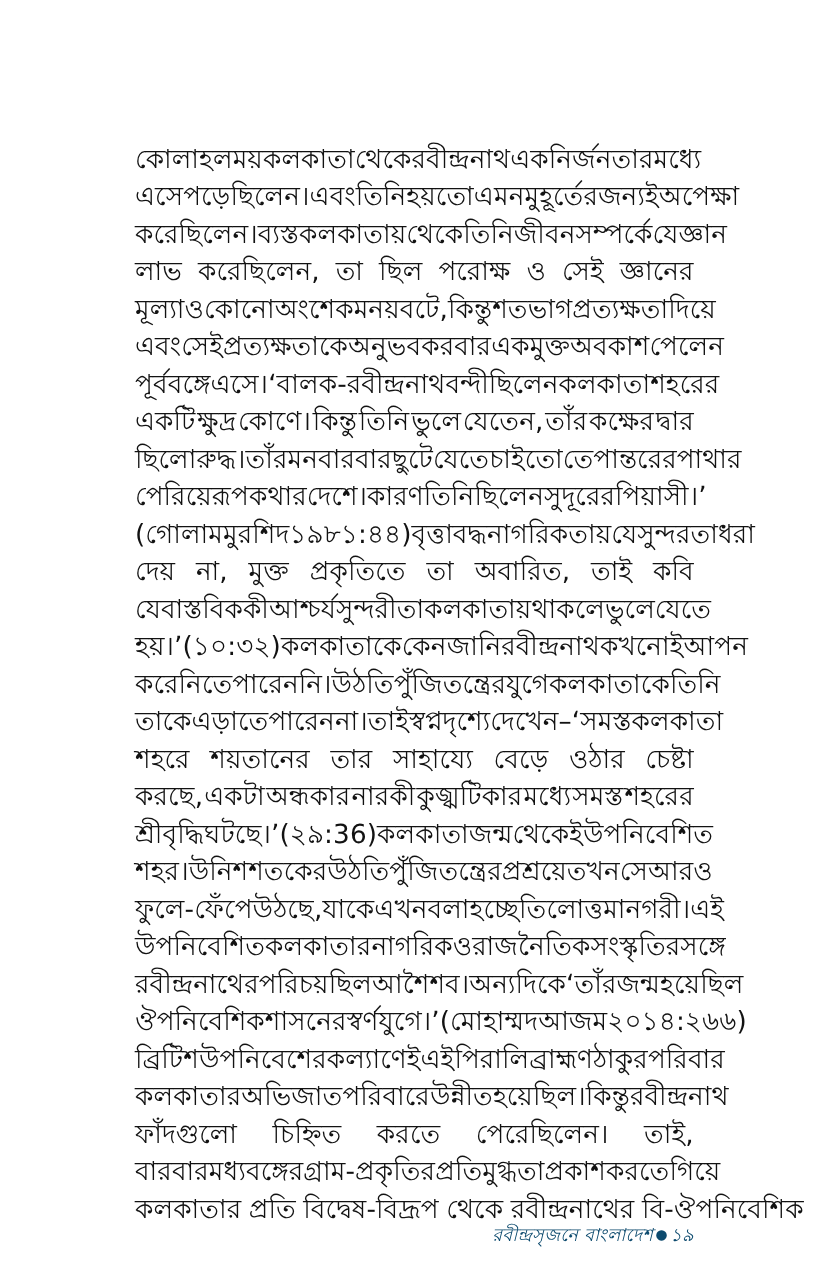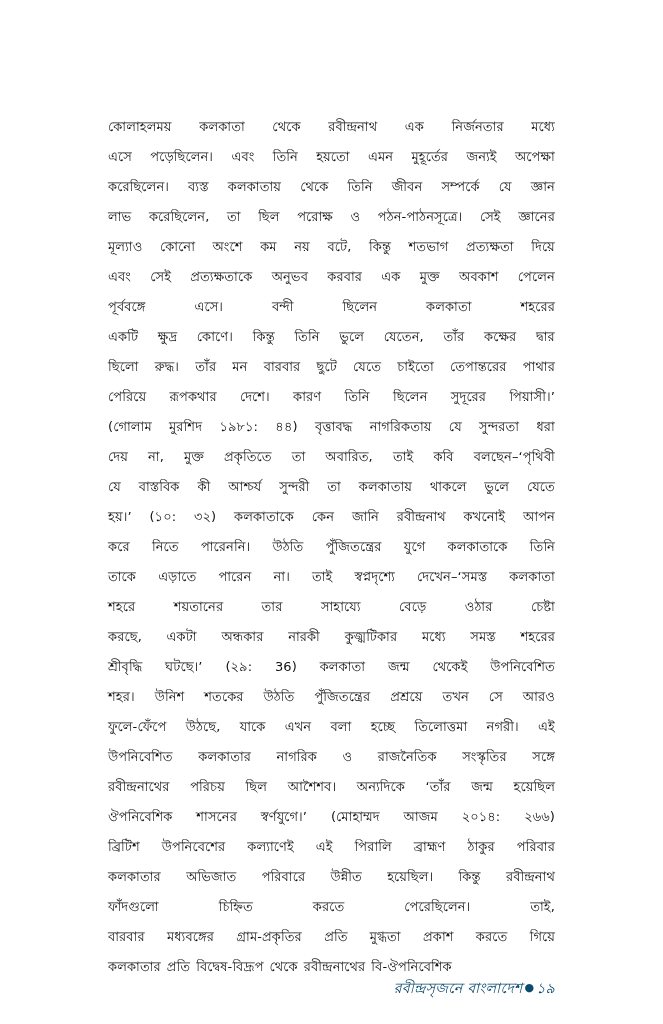--- a/index.html
+++ b/index.html
@@ -27,21 +27,21 @@
     top: 112px;
     width: 447px;
   }
   .para {
     margin: 0;
     padding: 0;
   }
   .line {
     display: block;
     width: 100%;
-    font-size: 13px;
+    font-size: 21px;
     line-height: 30.0px;
     letter-spacing: 0.1px;
     color: #121212;
     white-space: nowrap;
     text-align: justify;
     text-align-last: justify;
     font-weight: 400;
   }
   
   .line > .w {
@@ -115,21 +115,20 @@
           <span class="w">যে</span>
           <span class="w">জ্ঞান</span>
         </div>
         <div class="line just">
           <span class="w">লাভ</span>
           <span class="w">করেছিলেন,</span>
           <span class="w">তা</span>
           <span class="w">ছিল</span>
           <span class="w">পরোক্ষ</span>
           <span class="w">ও</span>
-          <span class="w">পঠন-পাঠনসূত্রে।</span>
           <span class="w">সেই</span>
           <span class="w">জ্ঞানের</span>
         </div>
         <div class="line just">
           <span class="w">মূল্যাও</span>
           <span class="w">কোনো</span>
           <span class="w">অংশে</span>
           <span class="w">কম</span>
           <span class="w">নয়</span>
           <span class="w">বটে,</span>
@@ -145,20 +144,21 @@
           <span class="w">অনুভব</span>
           <span class="w">করবার</span>
           <span class="w">এক</span>
           <span class="w">মুক্ত</span>
           <span class="w">অবকাশ</span>
           <span class="w">পেলেন</span>
         </div>
         <div class="line just">
           <span class="w">পূর্ববঙ্গে</span>
           <span class="w">এসে।</span>
+          <span class="w">‘বালক-রবীন্দ্রনাথ</span>
           <span class="w">বন্দী</span>
           <span class="w">ছিলেন</span>
           <span class="w">কলকাতা</span>
           <span class="w">শহরের</span>
         </div>
         <div class="line just">
           <span class="w">একটি</span>
           <span class="w">ক্ষুদ্র</span>
           <span class="w">কোণে।</span>
           <span class="w">কিন্তু</span>
@@ -204,21 +204,20 @@
         </div>
         <div class="line just">
           <span class="w">দেয়</span>
           <span class="w">না,</span>
           <span class="w">মুক্ত</span>
           <span class="w">প্রকৃতিতে</span>
           <span class="w">তা</span>
           <span class="w">অবারিত,</span>
           <span class="w">তাই</span>
           <span class="w">কবি</span>
-          <span class="w">বলছেন–‘পৃথিবী</span>
         </div>
         <div class="line just">
           <span class="w">যে</span>
           <span class="w">বাস্তবিক</span>
           <span class="w">কী</span>
           <span class="w">আশ্চর্য</span>
           <span class="w">সুন্দরী</span>
           <span class="w">তা</span>
           <span class="w">কলকাতায়</span>
           <span class="w">থাকলে</span>

